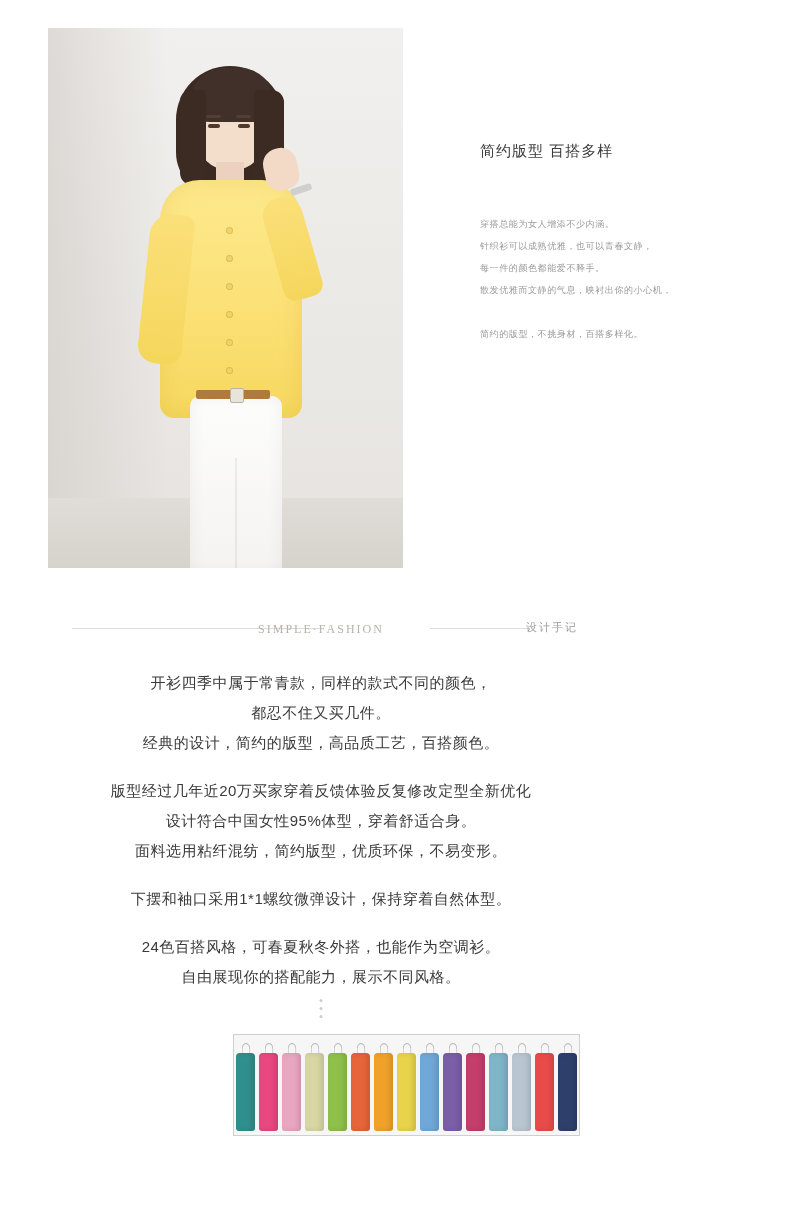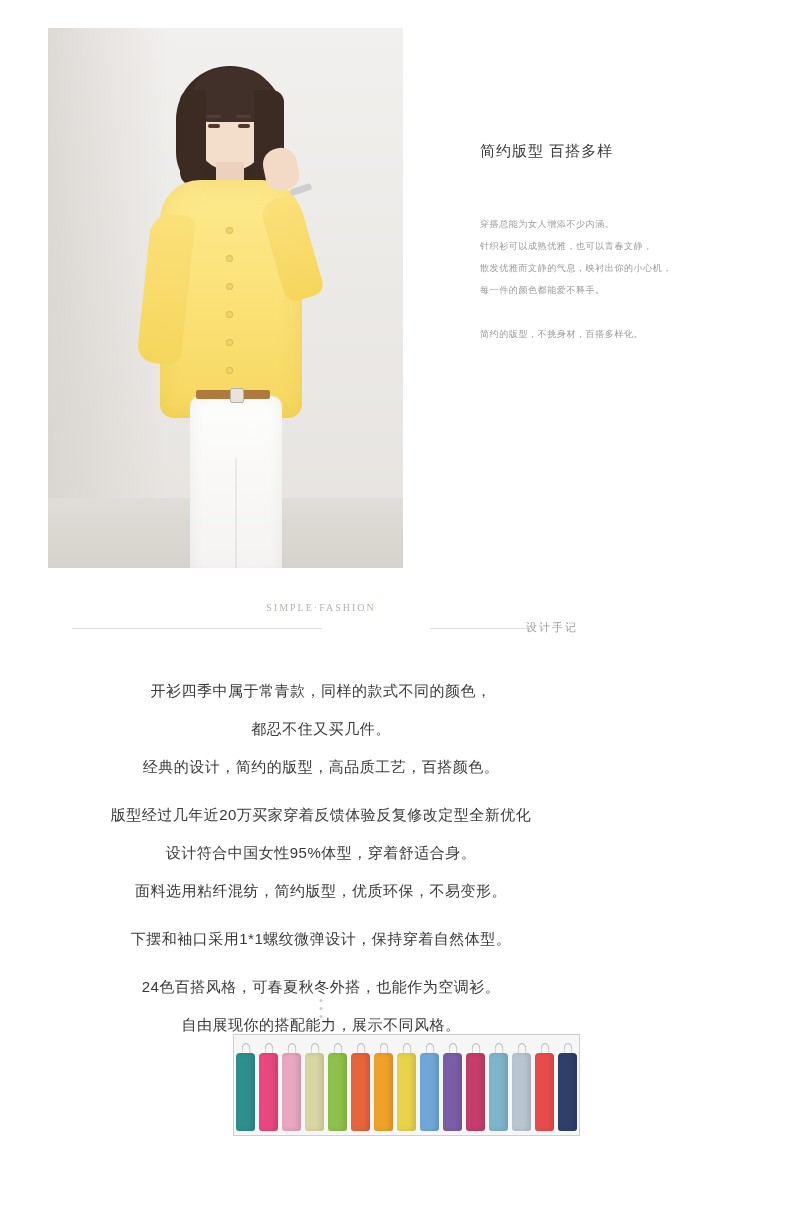--- a/index.html
+++ b/index.html
@@ -255,24 +255,24 @@
     width: 220px;
   }
   .brand-name {
     font-family: "Liberation Serif", serif;
     font-size: 20px;
     letter-spacing: 5px;
     color: #c9c3bb;
   }
   .brand-sub {
     font-family: "Liberation Serif", serif;
-    font-size: 10px;
+    font-size: 12px;
     letter-spacing: 2px;
     color: #b8b2aa;
-    margin-top: 0;
+    margin-top: 20px;
   }
   .section-tag {
     position: absolute;
     right: 64px;
     top: 18px;
     font-size: 11px;
     color: #9b9b9b;
     letter-spacing: 2px;
   }
 
@@ -282,21 +282,21 @@
     left: 0; right: 0;
     top: 668px;
     text-align: center;
     color: #3a3a3a;
     font-size: 15px;
     line-height: 30px;
     letter-spacing: .5px;
   }
   .copy .para { margin-bottom: 18px; }
   .copy .para:last-child { margin-bottom: 0; }
-  .copy p { margin: 8px; }
+  .copy p { margin: 0; }
 
   
   .dots {
     position: absolute;
     left: 50%;
     transform: translateX(-50%);
     top: 994px;
     text-align: center;
   }
   .dots span {
@@ -381,22 +381,22 @@
       <div class="belt"></div>
       <div class="buckle"></div>
     </div>
   </div>
 
   <div class="hero-text">
     <div class="hero-title">简约版型 百搭多样</div>
     <div class="hero-para">
       <p>穿搭总能为女人增添不少内涵。</p>
       <p>针织衫可以成熟优雅，也可以青春文静，</p>
+      <p>每一件的颜色都能爱不释手。</p>
       <p>散发优雅而文静的气息，映衬出你的小心机，</p>
-      <p>每一件的颜色都能爱不释手。</p>
       <div class="gap"></div>
       <p>简约的版型，不挑身材，百搭多样化。</p>
     </div>
   </div>
 
   <div class="brand-block">
     <div class="rule left"></div>
     <div class="rule right"></div>
     <div class="brand">
       <div class="brand-sub">SIMPLE·FASHION</div>

